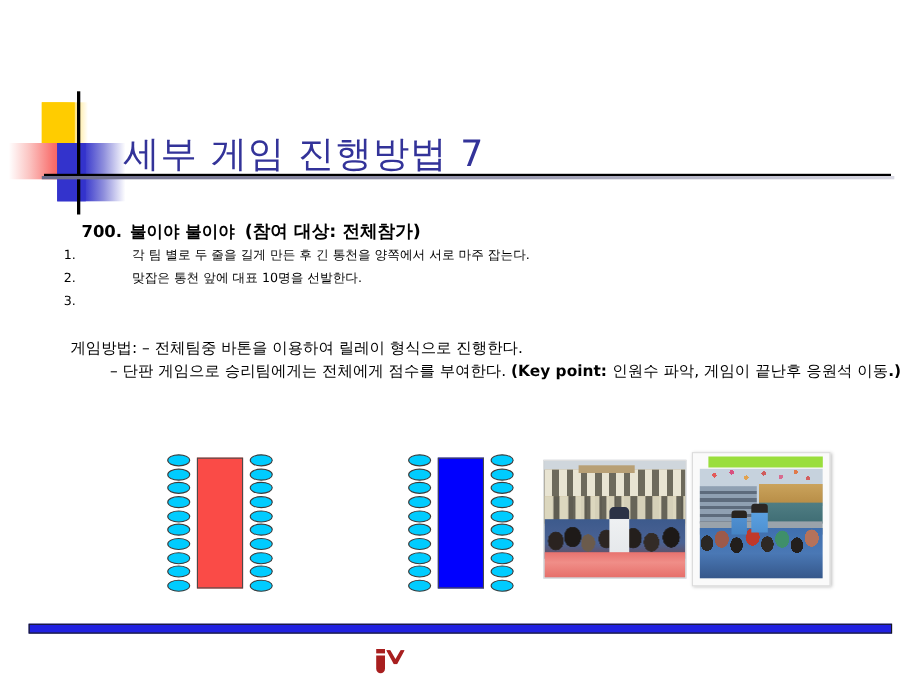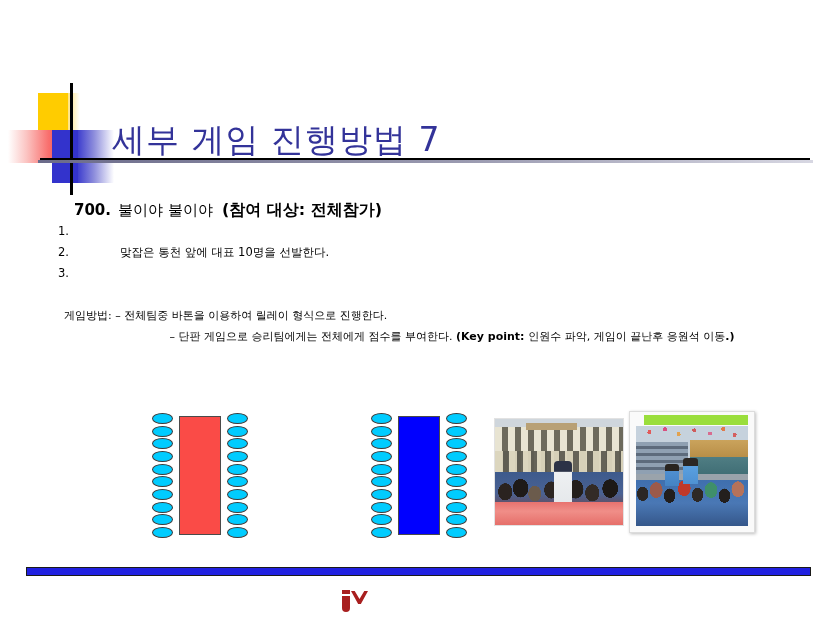--- a/index.html
+++ b/index.html
@@ -110,21 +110,21 @@
     top: 200px;
     white-space: nowrap;
   }
   .section-heading .num {
     font-size: 15px;
     font-weight: bold;
     color: #000;
   }
   .section-heading .name {
     font-size: 15px;
-    font-weight: normal;
+    font-weight: bold;
     color: #000;
     margin-left: 2px;
   }
   .section-heading .paren {
     font-size: 16px;
     font-weight: bold;
     color: #000;
     margin-left: 4px;
   }
 
@@ -148,21 +148,21 @@
   .step-text {
     color: #000;
     white-space: nowrap;
   }
 
   .method {
     position: absolute;
     left: 64px;
     top: 308px;
     width: 740px;
-    font-size: 11px;
+    font-size: 14px;
   }
   .method-line {
     height: 21px;
     white-space: nowrap;
   }
   .method-label {
     font-weight: normal;
   }
   .method-line-2 {
     padding-left: 36px;
@@ -431,20 +431,21 @@
 
 <div class="section-heading">
   <span class="num">700.</span>
   <span class="name">불이야 불이야</span>
   <span class="paren">(참여 대상: 전체참가)</span>
 </div>
 
 <div class="steps">
   <div class="step-row">
     <span class="step-num">1.</span>
+    <span class="step-text">각 팀 별로 두 줄을 길게 만든 후 긴 통천을 양쪽에서 서로 마주 잡는다.</span>
   </div>
   <div class="step-row">
     <span class="step-num">2.</span>
     <span class="step-text">맞잡은 통천 앞에 대표 10명을 선발한다.</span>
   </div>
   <div class="step-row">
     <span class="step-num">3.</span>
   </div>
 </div>
 

